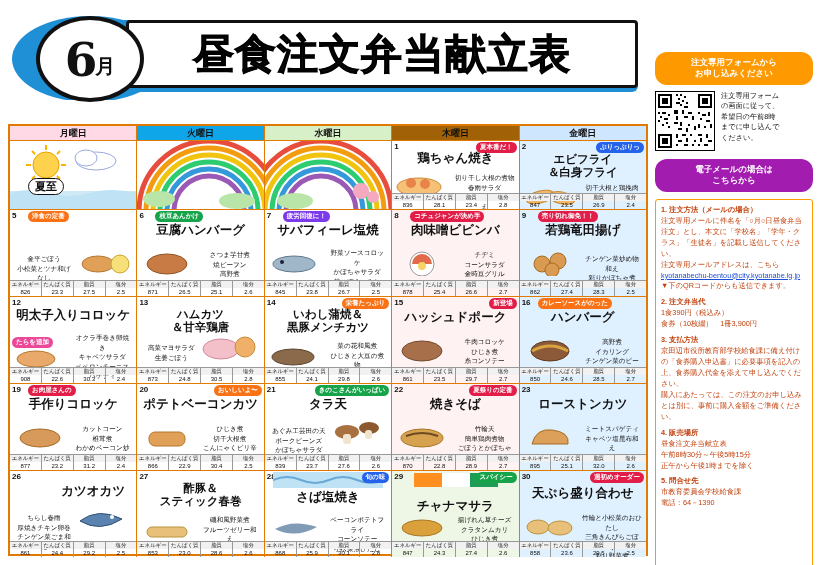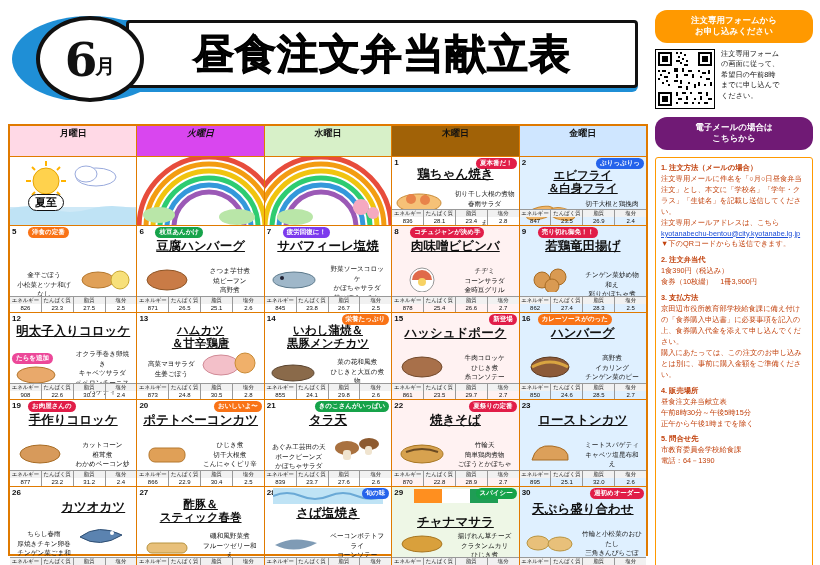--- a/index.html
+++ b/index.html
@@ -51,66 +51,66 @@
   }
   .qr-row { display:flex; gap:6px; margin-top:6px; align-items:flex-start; }
   .qr {
     width:60px; height:60px; background:#fff; border:1px solid #000;
     flex:0 0 auto;
   }
   .qr svg { display:block; }
   .qr-text { font-size:7.2px; line-height:1.45; color:#111; }
 
   .rc-band2 {
-    margin-top:8px; background:#701a75; color:#fff; font-size:8.5px; font-weight:bold;
+    margin-top:8px; background:#a21caf; color:#fff; font-size:8.5px; font-weight:bold;
     border-radius:12px; text-align:center; padding:5px 4px; line-height:1.35;
   }
   .notes {
     margin-top:7px; border:1px solid #ff9900; border-radius:3px;
     padding:5px 5px 5px 5px; font-size:7.3px; line-height:1.5;
     color:#c2410c; background:#fff; height:415px; overflow:hidden;
   }
   .notes .sec { margin-bottom:5px; }
   .notes .sec-title { font-weight:bold; color:#c2410c; }
   .notes .body { color:#c2410c; }
   .notes .mail { color:#1d4ed8; text-decoration:underline; word-break:break-all; }
 
   
   .cal {
     position:absolute; left:8px; top:124px; width:640px; height:432px;
     border:2px solid #e07a00; background:#fff;
   }
-  .dow-row { display:flex; height:30px; }
+  .dow-row { display:flex; height:14px; }
   .dow {
     flex:1 1 0; text-align:center; font-size:9px; font-weight:bold;
     border-right:1px solid #e07a00; line-height:14px;
   }
   .dow:last-child { border-right:none; }
   .dow.mon { background:#ffd9e6; }
-  .dow.tue { background:#d946ef;font-style:italic; }
+  .dow.tue { background:#0ea5e9; }
   .dow.wed { background:#d7f0c8; }
   .dow.thu { background:#a16207; }
   .dow.fri { background:#cfe6ff; }
 
   .week { display:flex; border-top:1px solid #e07a00; }
   .cell {
     flex:1 1 0; border-right:1px solid #e07a00; position:relative;
     overflow:hidden;
   }
   .cell:last-child { border-right:none; }
 
   
   .w0 .cell { height:68px; }
   .w1 .cell, .w2 .cell, .w3 .cell, .w4 .cell { height:86px; }
 
   .daynum { position:absolute; left:2px; top:1px; font-size:8px; font-weight:bold; }
   .menu {
     position:absolute; left:0; right:0; top:10px; text-align:center;
     font-family:"DejaVu Serif", serif; font-weight:bold;
-    font-size:12.5px; line-height:1.1; color:#111;text-decoration:underline;
+    font-size:12.5px; line-height:1.1; color:#111;
   }
   .menu.two { font-size:11.5px; }
   .sides {
     position:absolute; right:4px; top:32px; width:60px;
     font-size:6.6px; line-height:1.45; text-align:center; color:#111;
   }
   .sides.left { left:4px; right:auto; text-align:center; }
   .badge {
     position:absolute; font-size:6.5px; font-weight:bold; color:#fff;
     background:#e11d48; border-radius:8px; padding:1px 4px; white-space:nowrap;
@@ -157,21 +157,21 @@
         <span class="month-num">6</span>
         <span class="month-suffix">月</span>
       </div>
       <div class="title-box">
         <span class="title-text">昼食注文弁当献立表</span>
       </div>
     </div>
   </div>
 
   <div class="right-col">
-    <div class="rc-band" style="white-space:pre-line;">注文専用フォームから
+    <div class="rc-band" style="white-space:pre-line;margin-top:42px;">注文専用フォームから
 お申し込みください</div>
     <div class="qr-row">
       <div class="qr">
         <svg width="58" height="58" viewBox="0 0 29 29">
           <rect width="29" height="29" fill="#fff"></rect>
           <g fill="#000">
             <rect x="1" y="1" width="7" height="7"></rect>
               <rect x="2" y="2" width="5" height="5" fill="#fff"></rect>
               <rect x="3" y="3" width="3" height="3"></rect>
             <rect x="21" y="1" width="7" height="7"></rect>

